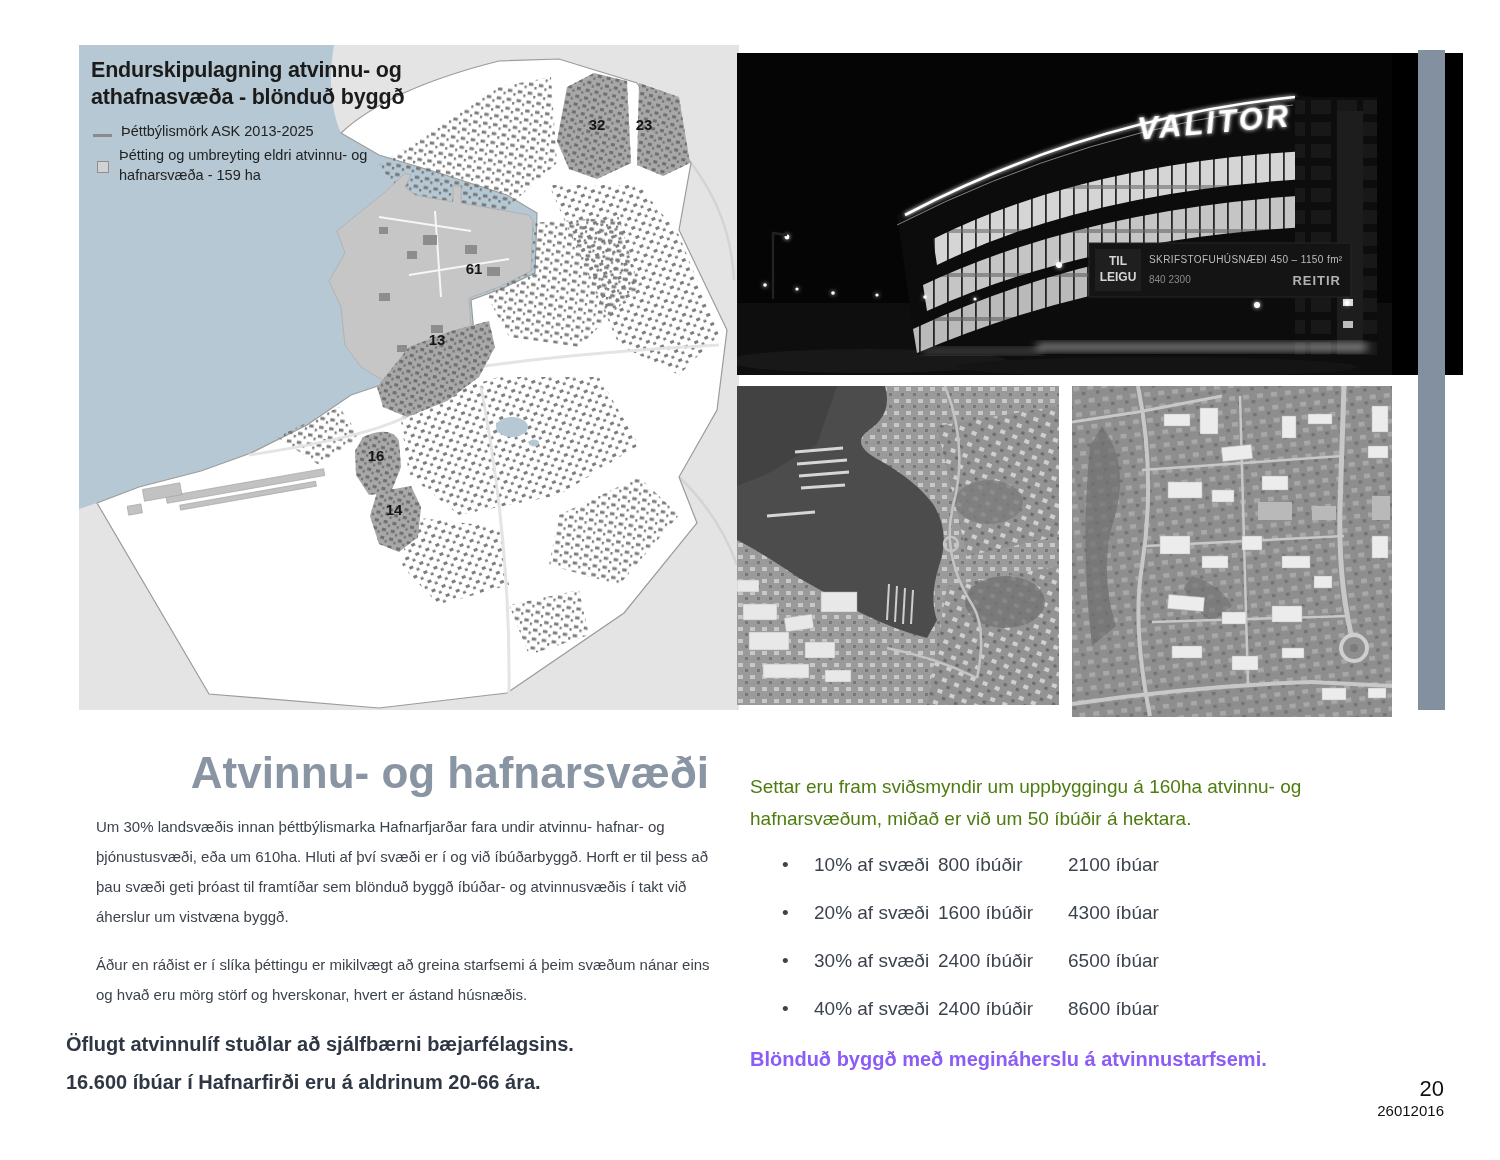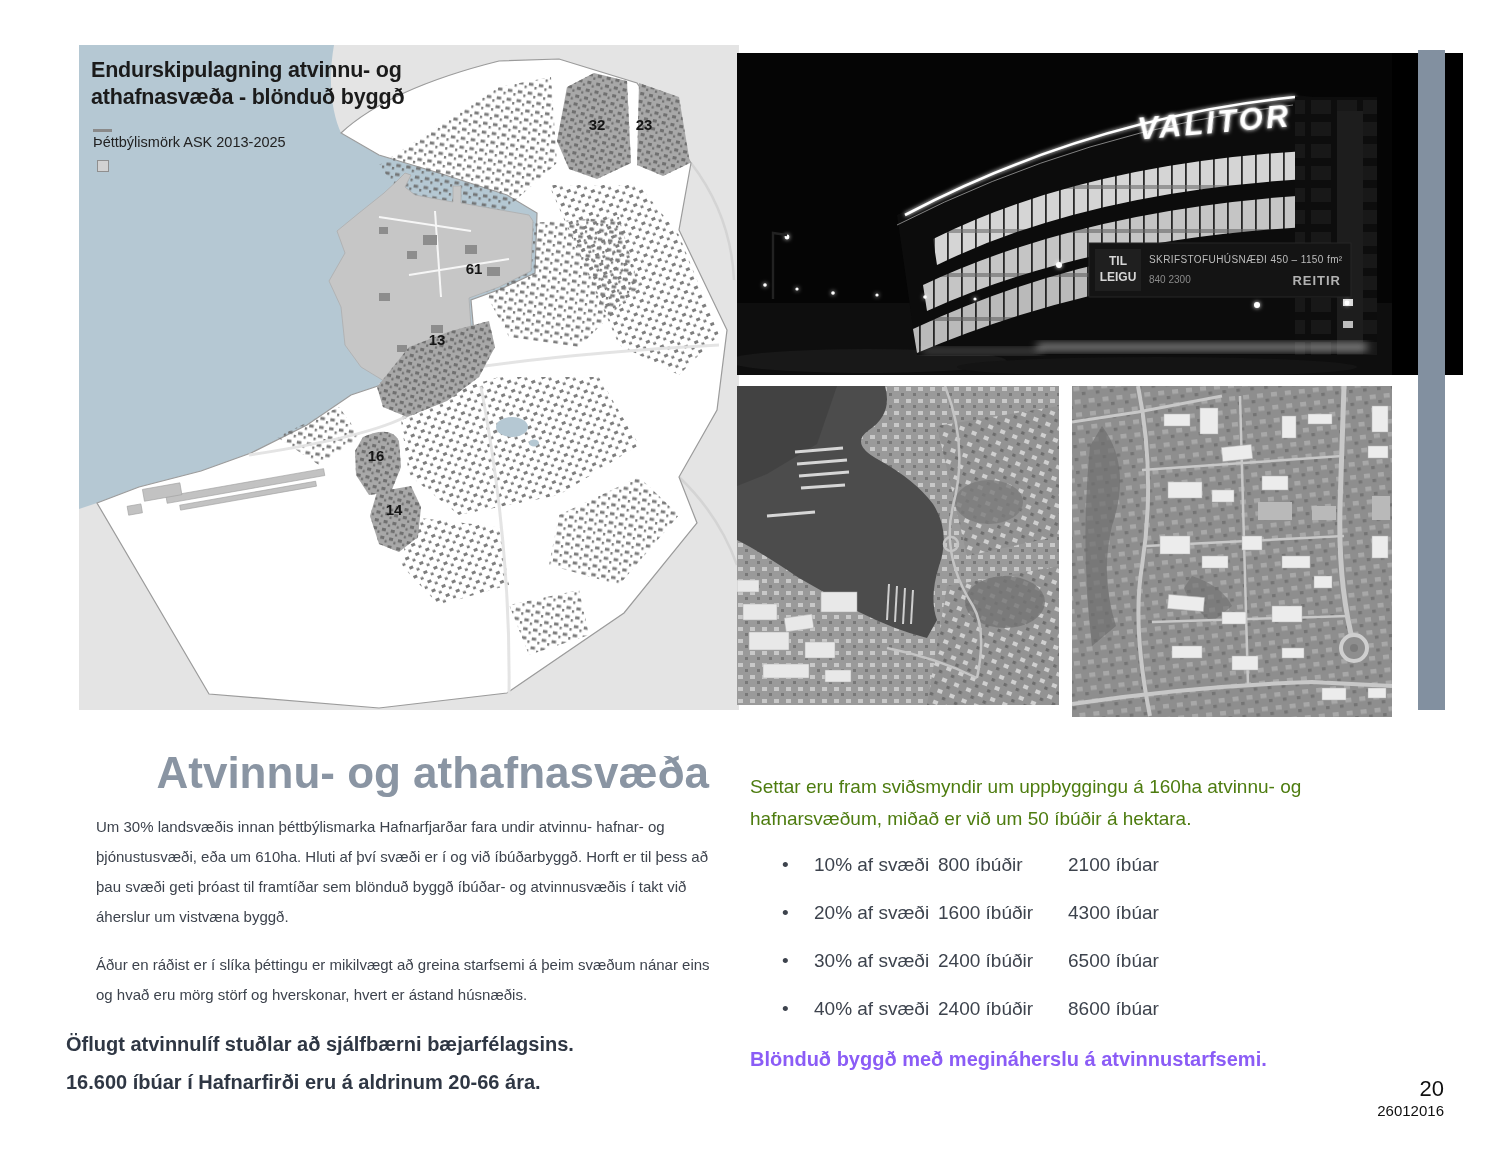--- a/index.html
+++ b/index.html
@@ -6,21 +6,21 @@
   .page{position:relative;width:1500px;height:1160px;background:#ffffff;overflow:hidden;
         font-family:"Liberation Sans", sans-serif;color:#3d434d;}
   .abs{position:absolute;}
 
   
   .map-panel{left:55px;top:45px;width:660px;height:595px;background:#e4e4e4;margin-left:24px;}
   .map-panel svg{position:absolute;left:0;top:0;}
   .map-title{left:12px;top:12px;width:380px;font-size:21.5px;font-weight:bold;
              color:#1b1b1b;line-height:27px;letter-spacing:-0.2px;}
   .legend{left:14px;top:76px;width:330px;font-size:14.5px;color:#222;}
-  .legend-row{display:flex;align-items:flex-start;margin-bottom:4px;flex-direction:column;}
+  .legend-row{display:flex;align-items:center;margin-bottom:4px;}
   .legend-dash{width:19px;height:3px;background:#8a8a8a;margin:8px 9px 0 0;flex:none;}
   .legend-sq{width:10px;height:10px;background:#d2d2d2;border:1px solid #8f8f8f;margin:4px 10px 0 4px;flex:none;}
   .legend-text{line-height:20px;}
   .zone-label{position:absolute;transform:translate(-50%,-50%);font-size:15px;font-weight:bold;color:#151515;}
 
   
   .photo-building{left:737px;top:53px;width:726px;height:322px;background:#000;}
   .photo-aerial-left{left:737px;top:386px;width:322px;height:319px;background:#8f8f8f;}
   .photo-aerial-right{left:1072px;top:386px;width:320px;height:331px;background:#8e8e8e;}
   .side-bar{left:1418px;top:50px;width:27px;height:660px;background:#8290a0;}
@@ -139,20 +139,24 @@
       <div>Endurskipulagning atvinnu- og</div>
       <div>athafnasvæða - blönduð byggð</div>
     </div>
     <div class="abs legend">
       <div class="legend-row">
         <span class="legend-dash"></span>
         <span class="legend-text">Þéttbýlismörk ASK 2013-2025</span>
       </div>
       <div class="legend-row">
         <span class="legend-sq"></span>
+        <span class="legend-text">
+          <span>Þétting og umbreyting eldri atvinnu- og</span><br>
+          <span>hafnarsvæða - 159 ha</span>
+        </span>
       </div>
     </div>
     <span class="zone-label" style="left:518px;top:79px">32</span>
     <span class="zone-label" style="left:565px;top:79px">23</span>
     <span class="zone-label" style="left:395px;top:223px">61</span>
     <span class="zone-label" style="left:358px;top:294px">13</span>
     <span class="zone-label" style="left:297px;top:410px">16</span>
     <span class="zone-label" style="left:315px;top:464px">14</span>
   </div>
 
@@ -344,21 +348,21 @@
         <rect x="210" y="262" width="22" height="10"></rect>
         <rect x="250" y="302" width="24" height="12"></rect>
         <rect x="296" y="302" width="18" height="10"></rect>
       </g>
     </svg>
   </div>
 
   <div class="abs side-bar"></div>
 
   <div class="abs left-col">
-    <h1 class="main-heading">Atvinnu- og athafnasvæða</h1>
+    <h1 class="main-heading">Atvinnu- og hafnarsvæði</h1>
     <p class="para">Um 30% landsvæðis innan þéttbýlismarka Hafnarfjarðar fara undir atvinnu- hafnar- og þjónustusvæði, eða um 610ha. Hluti af því svæði er í og við íbúðarbyggð. Horft er til þess að þau svæði geti þróast til framtíðar sem blönduð byggð íbúðar- og atvinnusvæðis í takt við áherslur um vistvæna byggð.</p>
     <p class="para para2">Áður en ráðist er í slíka þéttingu er mikilvægt að greina starfsemi á þeim svæðum nánar eins og hvað eru mörg störf og hverskonar, hvert er ástand húsnæðis.</p>
     <div class="bold-block">
       <div>Öflugt atvinnulíf stuðlar að sjálfbærni bæjarfélagsins.</div>
       <div>16.600 íbúar í Hafnarfirði eru á aldrinum 20-66 ára.</div>
 
     </div>
   </div>
 
   <div class="abs right-col">

